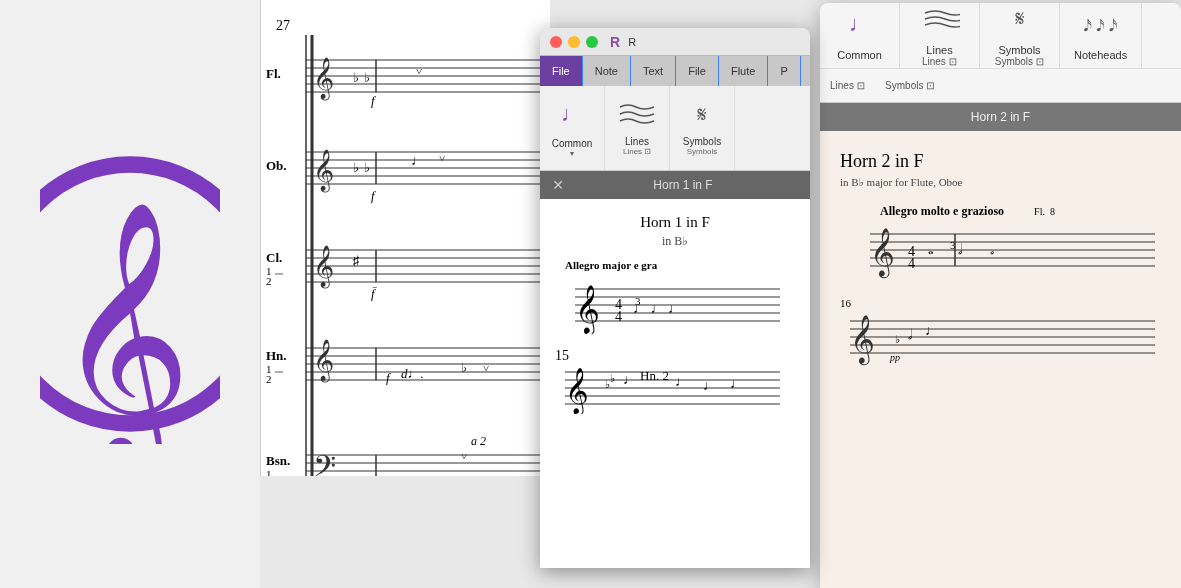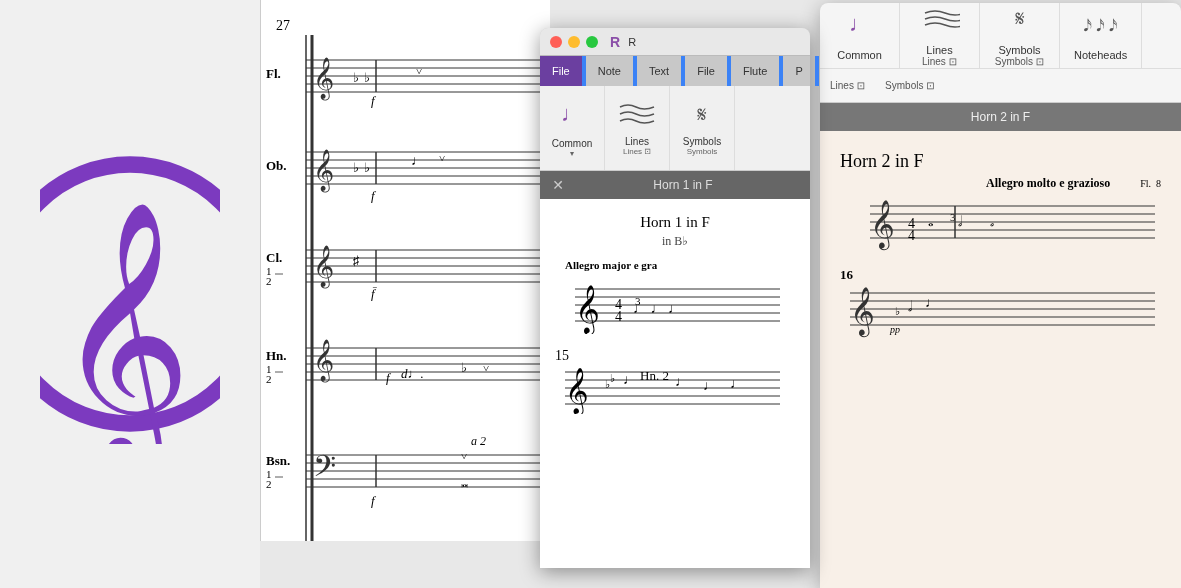--- a/index.html
+++ b/index.html
@@ -27,21 +27,21 @@
     .treble-clef-logo {
       width: 180px;
       height: 300px;
     }
 
     
     .sheet-music-panel {
       position: absolute;
       left: 260px; top: 0;
       width: 290px;
-      height: 541px;
+      height: 476px;
       background: white;
       overflow: hidden;
       border-left: 1px solid #ccc;
     }
 
     
     .sibelius-window-front {
       position: absolute;
       left: 540px; top: 28px;
       width: 270px;
@@ -93,21 +93,21 @@
       align-items: stretch;
     }
 
     .tab-item {
       padding: 0 12px;
       display: flex;
       align-items: center;
       font-size: 11px;
       color: #333;
       cursor: pointer;
-      border-right: 4px solid #3b82f6;
+      border-right: 1px solid #3b82f6;
     }
 
     .tab-item.active {
       background: #6b3fa0;
       color: white;
     }
 
     
     .notation-toolbar {
       height: 85px;
@@ -444,22 +444,23 @@
       </div>
     </div>
   </div>
 
   <div class="horn2-titlebar">
     <span class="horn2-title">Horn 2 in F</span>
   </div>
 
   <div class="horn2-score">
     <div class="horn2-piece-title">Horn 2 in F</div>
-    
-    <div style="display:flex; align-items:baseline; margin-bottom: 5px; margin-left: 40px; justify-content: flex-end;">
+    <div class="horn2-subtitle">in B♭ major for Flute, Oboe</div>
+    
+    <div style="display:flex; align-items:baseline; margin-bottom: 5px; margin-left: 40px;">
       <span style="font-family:serif; font-size:12px; font-weight:bold;">Allegro molto e grazioso</span>
       <span style="font-family:serif; font-size:10px; margin-left:30px;">Fl.</span>
       <span style="font-family:serif; font-size:10px; margin-left:5px;">8</span>
     </div>
     
     
     <svg width="320" height="55" viewBox="0 0 320 55">
       <line x1="30" y1="10" x2="315" y2="10" stroke="#333" stroke-width="1"></line>
       <line x1="30" y1="18" x2="315" y2="18" stroke="#333" stroke-width="1"></line>
       <line x1="30" y1="26" x2="315" y2="26" stroke="#333" stroke-width="1"></line>
@@ -471,21 +472,21 @@
 
       <text x="88" y="30" font-family="serif" font-size="14">𝅝</text>
       <text x="110" y="25" font-family="serif" font-size="11">3</text>
       <line x1="115" y1="10" x2="115" y2="42" stroke="#333" stroke-width="1.5"></line>
       <text x="118" y="30" font-family="serif" font-size="14">𝅗𝅥</text>
       <text x="150" y="30" font-family="serif" font-size="14">𝅗</text>
     </svg>
 
     
     <div style="margin-top: 10px;">
-      <span style="font-family:serif; font-size:13px;font-weight:bold;">16</span>
+      <span style="font-family:serif; font-size:11px;">16</span>
       <svg width="320" height="55" viewBox="0 0 320 55">
         <line x1="10" y1="10" x2="315" y2="10" stroke="#333" stroke-width="1"></line>
         <line x1="10" y1="18" x2="315" y2="18" stroke="#333" stroke-width="1"></line>
         <line x1="10" y1="26" x2="315" y2="26" stroke="#333" stroke-width="1"></line>
         <line x1="10" y1="34" x2="315" y2="34" stroke="#333" stroke-width="1"></line>
         <line x1="10" y1="42" x2="315" y2="42" stroke="#333" stroke-width="1"></line>
         <text x="10" y="42" font-family="serif" font-size="42" fill="#333">𝄞</text>
         <text x="55" y="32" font-family="serif" font-size="11">♭</text>
         <text x="68" y="28" font-family="serif" font-size="14">𝅗𝅥</text>
         <text x="85" y="24" font-family="serif" font-size="14">♩</text>

